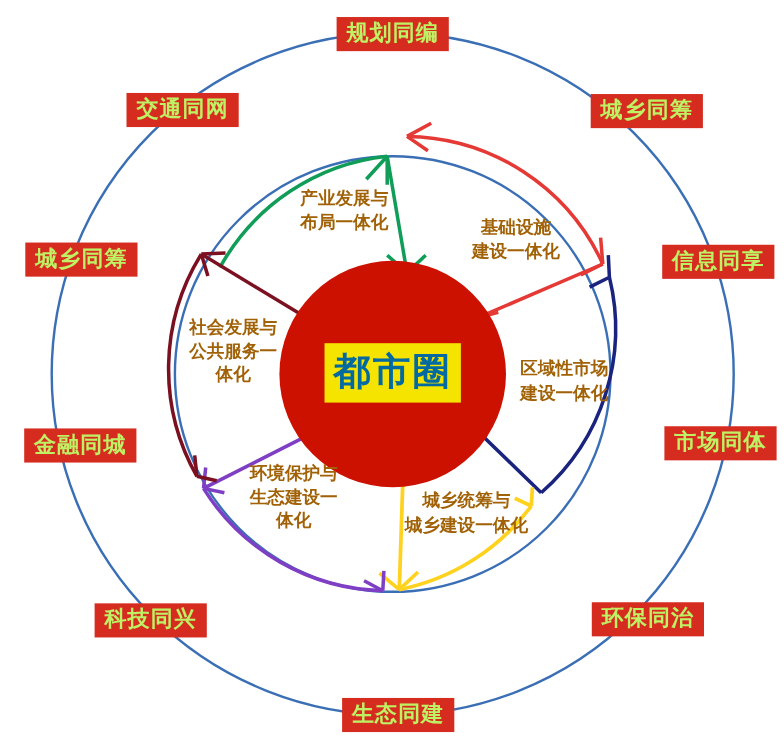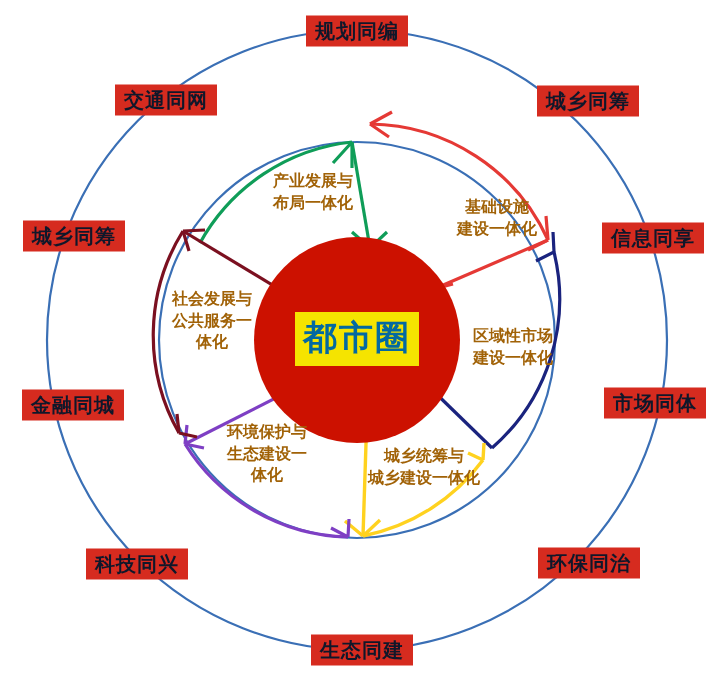--- a/index.html
+++ b/index.html
@@ -16,21 +16,21 @@
   }
   #diagram {
     position: absolute;
     left: 0; top: 0;
     width: 713px;
     height: 677px;
   }
   .outer-label {
     position: absolute;
     background: #d62b1f;
-    color: #0f172a;
+    color: #bef264;
     font-weight: bold;
     font-size: 20px;
     letter-spacing: 1px;
     padding: 4px 9px 5px 9px;
     white-space: nowrap;
     line-height: 1.1;
     transform: translate(-50%, -50%);
     font-family: "Liberation Sans", sans-serif;
   }
   .inner-label {
@@ -121,21 +121,21 @@
 <div class="outer-label" style="left:655px; top:403px;">市场同体</div>
 <div class="outer-label" style="left:589px; top:563px;">环保同治</div>
 <div class="outer-label" style="left:362px; top:650px;text-align:right;">生态同建</div>
 <div class="outer-label" style="left:137px; top:564px;">科技同兴</div>
 <div class="outer-label" style="left:73px; top:405px;">金融同城</div>
 <div class="outer-label" style="left:74px; top:236px;">城乡同筹</div>
 <div class="outer-label" style="left:166px; top:100px;">交通同网</div>
 
 <div class="inner-label" style="left:313px; top:192px;">产业发展与
 布局一体化</div>
-<div class="inner-label" style="left:469px; top:218px;margin-left:28px;">基础设施
+<div class="inner-label" style="left:469px; top:218px;">基础设施
 建设一体化</div>
 <div class="inner-label" style="left:513px; top:347px;">区域性市场
 建设一体化</div>
 <div class="inner-label" style="left:424px; top:467px;">城乡统筹与
 城乡建设一体化</div>
 <div class="inner-label" style="left:267px; top:453px;">环境保护与
 生态建设一
 体化</div>
 <div class="inner-label" style="left:212px; top:320px;">社会发展与
 公共服务一

